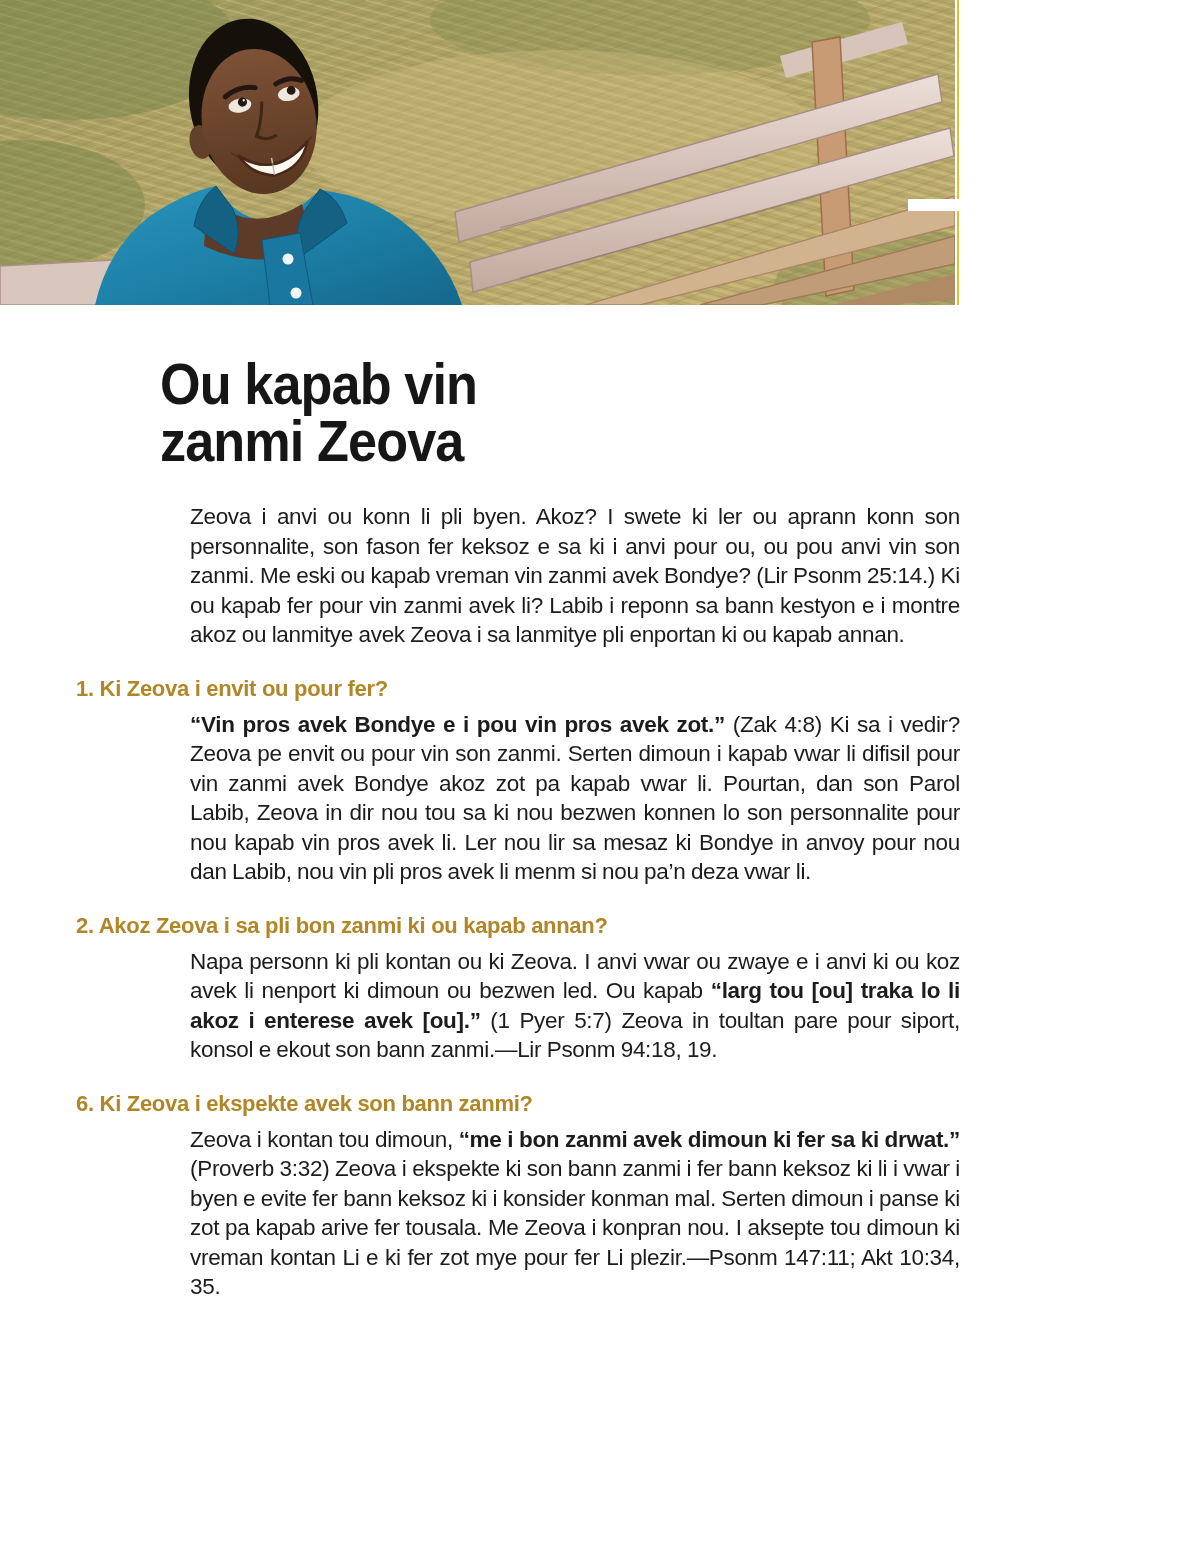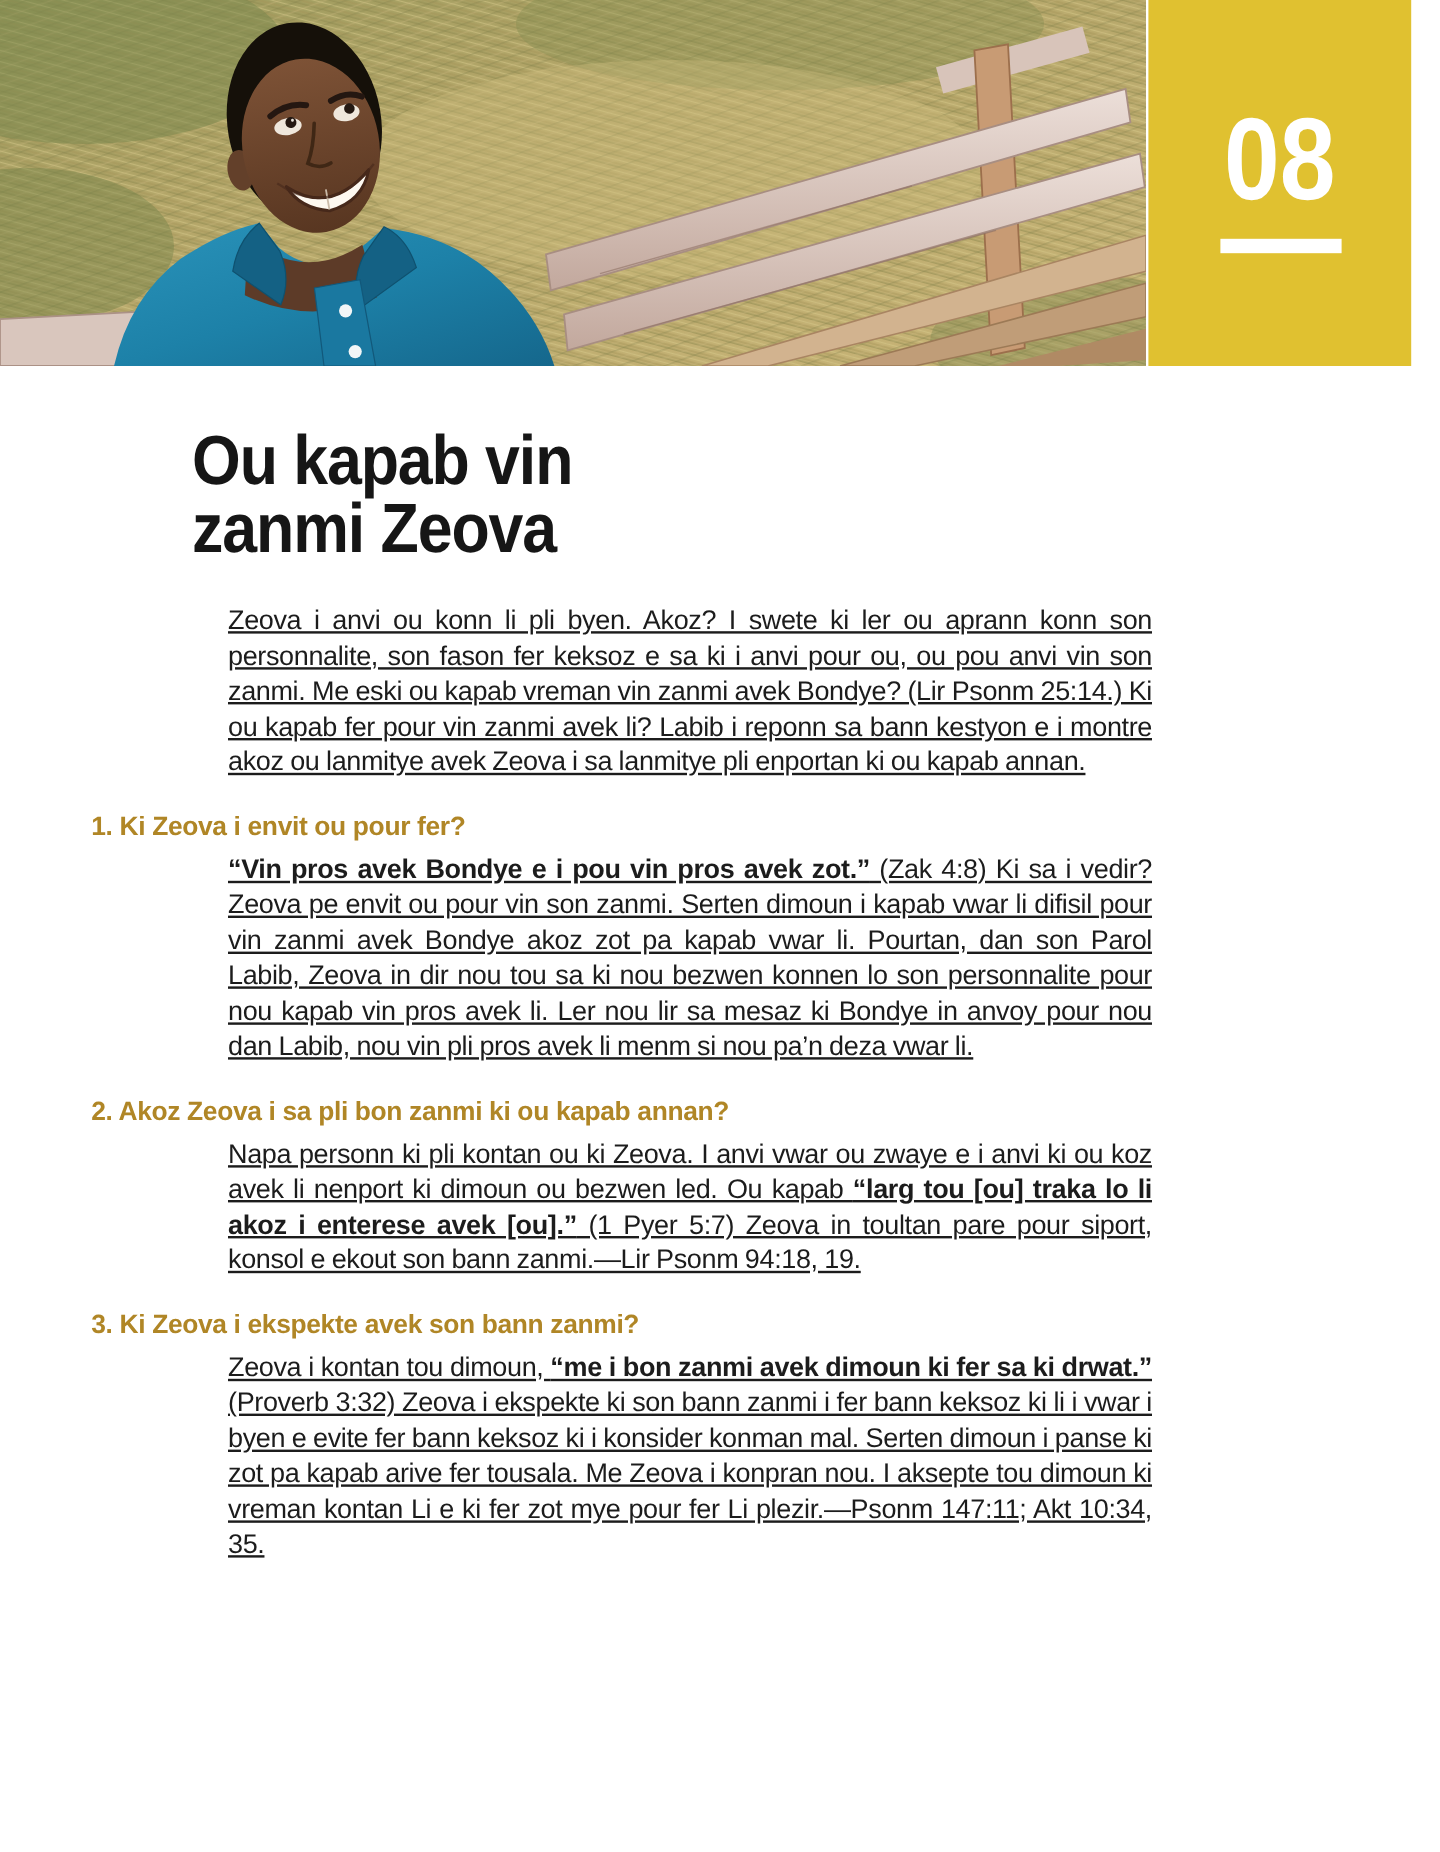--- a/index.html
+++ b/index.html
@@ -1,41 +1,41 @@
 <!DOCTYPE html>
 <html style="--accent-yellow: #E0C130; --heading-gold: #B08626; --body-text: #1C1C1C;"><head>
 <meta charset="utf-8">
 <style>
   * { margin:0; padding:0; box-sizing:border-box; }
   html,body { background:#ffffff; }
   .page {
     position:relative; width:1200px; height:1543px; background:#fff;
     font-family:"Liberation Sans", sans-serif; color:#1a1a1a; overflow:hidden;
   }
-  .hero { position:absolute; top:0; left:0; width:1176px; height:305px; display:flex;justify-content:flex-end; }
+  .hero { position:absolute; top:0; left:0; width:959px; height:305px; display:flex;justify-content:flex-end; }
   .hero-photo { width:955px; height:305px; display:block; flex:0 0 955px; }
   .hero-gap { width:2px; height:305px; background:#fff; flex:0 0 2px; }
   .chapter-box { position:relative; flex:1 1 auto; background:var(--accent-yellow,#E0C130); }
   .chapter-number {
     position:absolute; top:96px; left:0; right:0; text-align:center; color:#fff;
     font-weight:700; font-size:97px; line-height:74px; transform:scaleX(0.86);
   }
   .chapter-rule {
     position:absolute; top:199px; left:50%; width:101px; height:12px;
     margin-left:-50px; background:#fff;
   }
   .content { position:absolute; top:305px; left:0; width:948px; }
   .title {
     margin:50px 0 0 160px; font-size:58px; line-height:57px; font-weight:700;
     letter-spacing:-1px; color:#161616; transform:scaleX(0.9); transform-origin:left top;
   }
   .title-line { display:block; }
   .para {
     margin-left:190px; width:770px; font-size:22.5px; line-height:29.5px;
-    text-align:justify; letter-spacing:-0.3px; word-spacing:-0.5px; color:#1c1c1c;text-decoration:underline;
+    text-align:justify; letter-spacing:-0.3px; word-spacing:-0.5px; color:#1c1c1c;
   }
   .intro { margin-top:33px; }
   .question {
     margin:25px 0 8px 76px; font-size:22px; line-height:27px; font-weight:700;
     color:var(--heading-gold,#B08626); letter-spacing:-0.3px;
   }
   .bold { font-weight:700; }
 </style>
 </head>
 <body>
@@ -145,18 +145,18 @@
       <h2 class="question">1. Ki Zeova i envit ou pour fer?</h2>
       <p class="para"><span class="bold">“Vin pros avek Bondye e i pou vin pros avek zot.”</span><span> (Zak 4:8) Ki sa i vedir? Zeova pe envit ou pour vin son zanmi. Serten dimoun i kapab vwar li difisil pour vin zanmi avek Bondye akoz zot pa kapab vwar li. Pourtan, dan son Parol Labib, Zeova in dir nou tou sa ki nou bezwen konnen lo son personnalite pour nou kapab vin pros avek li. Ler nou lir sa mesaz ki Bondye in anvoy pour nou dan Labib, nou vin pli pros avek li menm si nou pa’n deza vwar li.</span></p>
     </section>
 
     <section>
       <h2 class="question">2. Akoz Zeova i sa pli bon zanmi ki ou kapab annan?</h2>
       <p class="para"><span>Napa personn ki pli kontan ou ki Zeova. I anvi vwar ou zwaye e i anvi ki ou koz avek li nenport ki dimoun ou bezwen led. Ou kapab </span><span class="bold">“larg tou [ou] traka lo li akoz i enterese avek [ou].”</span><span> (1 Pyer 5:7) Zeova in toultan pare pour siport, konsol e ekout son bann zanmi.—Lir Psonm 94:18, 19.</span></p>
     </section>
 
     <section>
-      <h2 class="question">3. Ki Zeova i ekspekte avek son bann zanmi?</h2>
+      <h2 class="question">6. Ki Zeova i ekspekte avek son bann zanmi?</h2>
       <p class="para"><span>Zeova i kontan tou dimoun, </span><span class="bold">“me i bon zanmi avek dimoun ki fer sa ki drwat.”</span><span> (Proverb 3:32) Zeova i ekspekte ki son bann zanmi i fer bann keksoz ki li i vwar i byen e evite fer bann keksoz ki i konsider konman mal. Serten dimoun i panse ki zot pa kapab arive fer tousala. Me Zeova i konpran nou. I aksepte tou dimoun ki vreman kontan Li e ki fer zot mye pour fer Li plezir.—Psonm 147:11; Akt 10:34, 35.</span></p>
     </section>
   </main>
 
 </div>
 
 </body></html>

